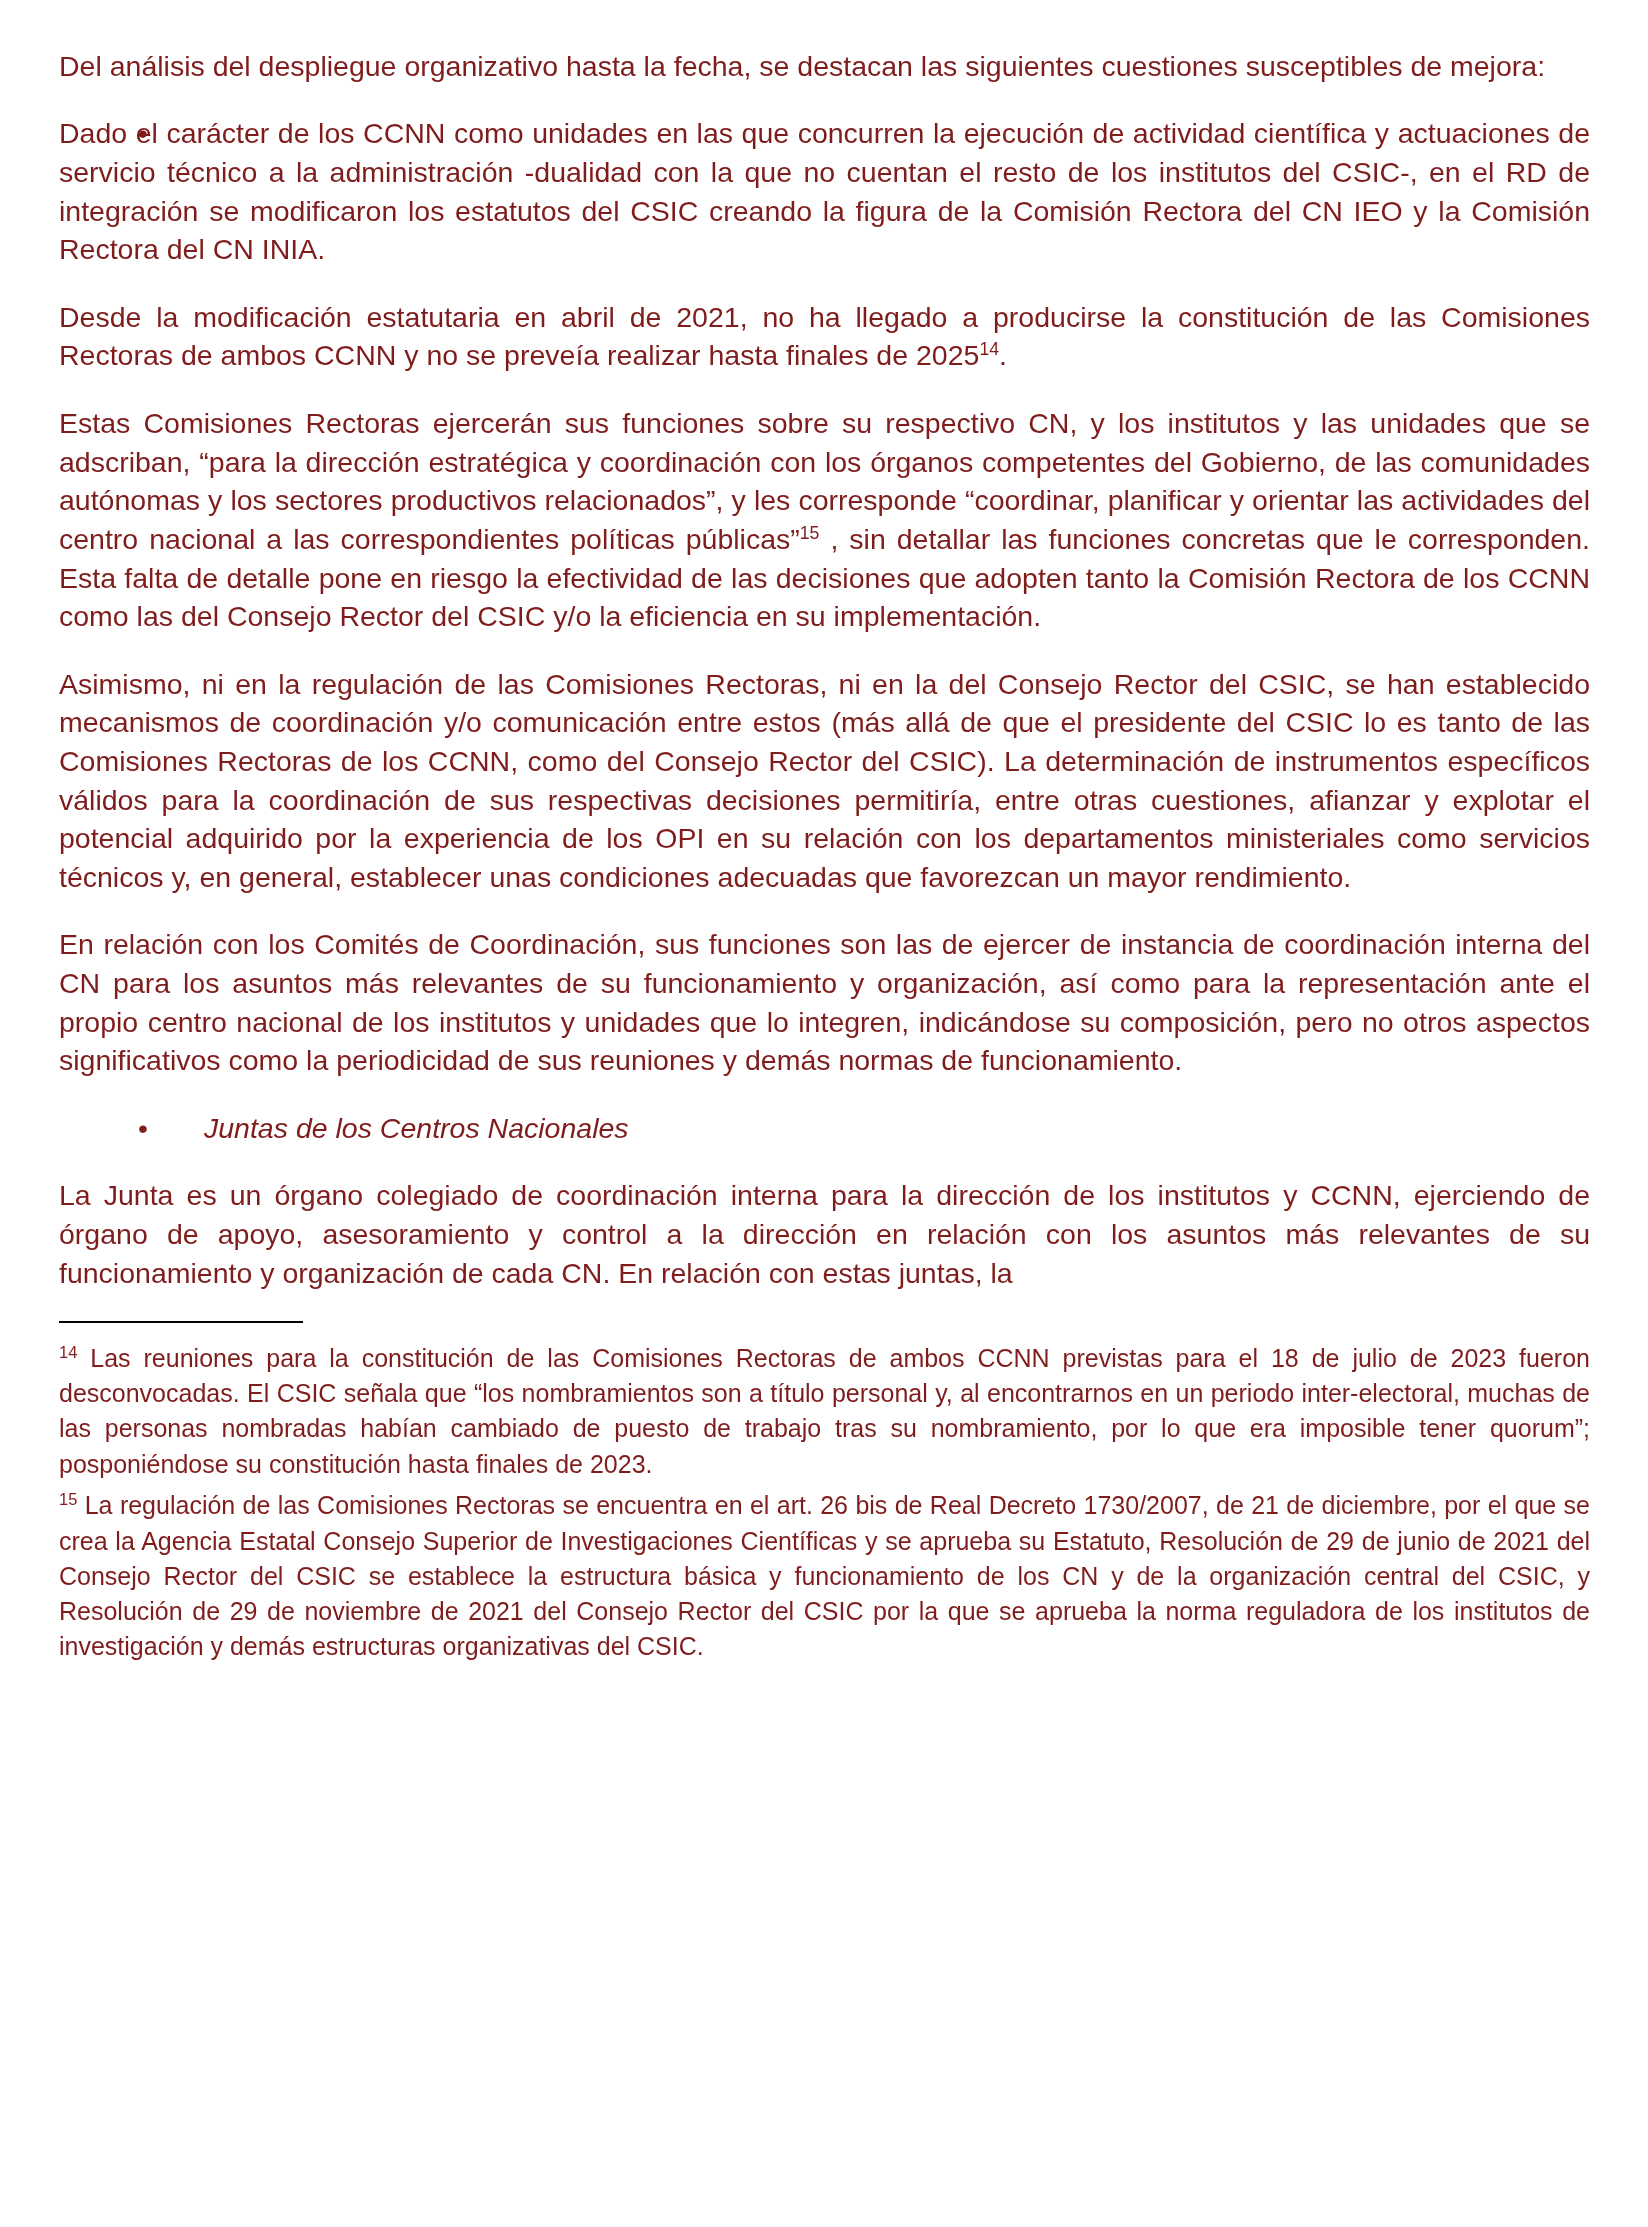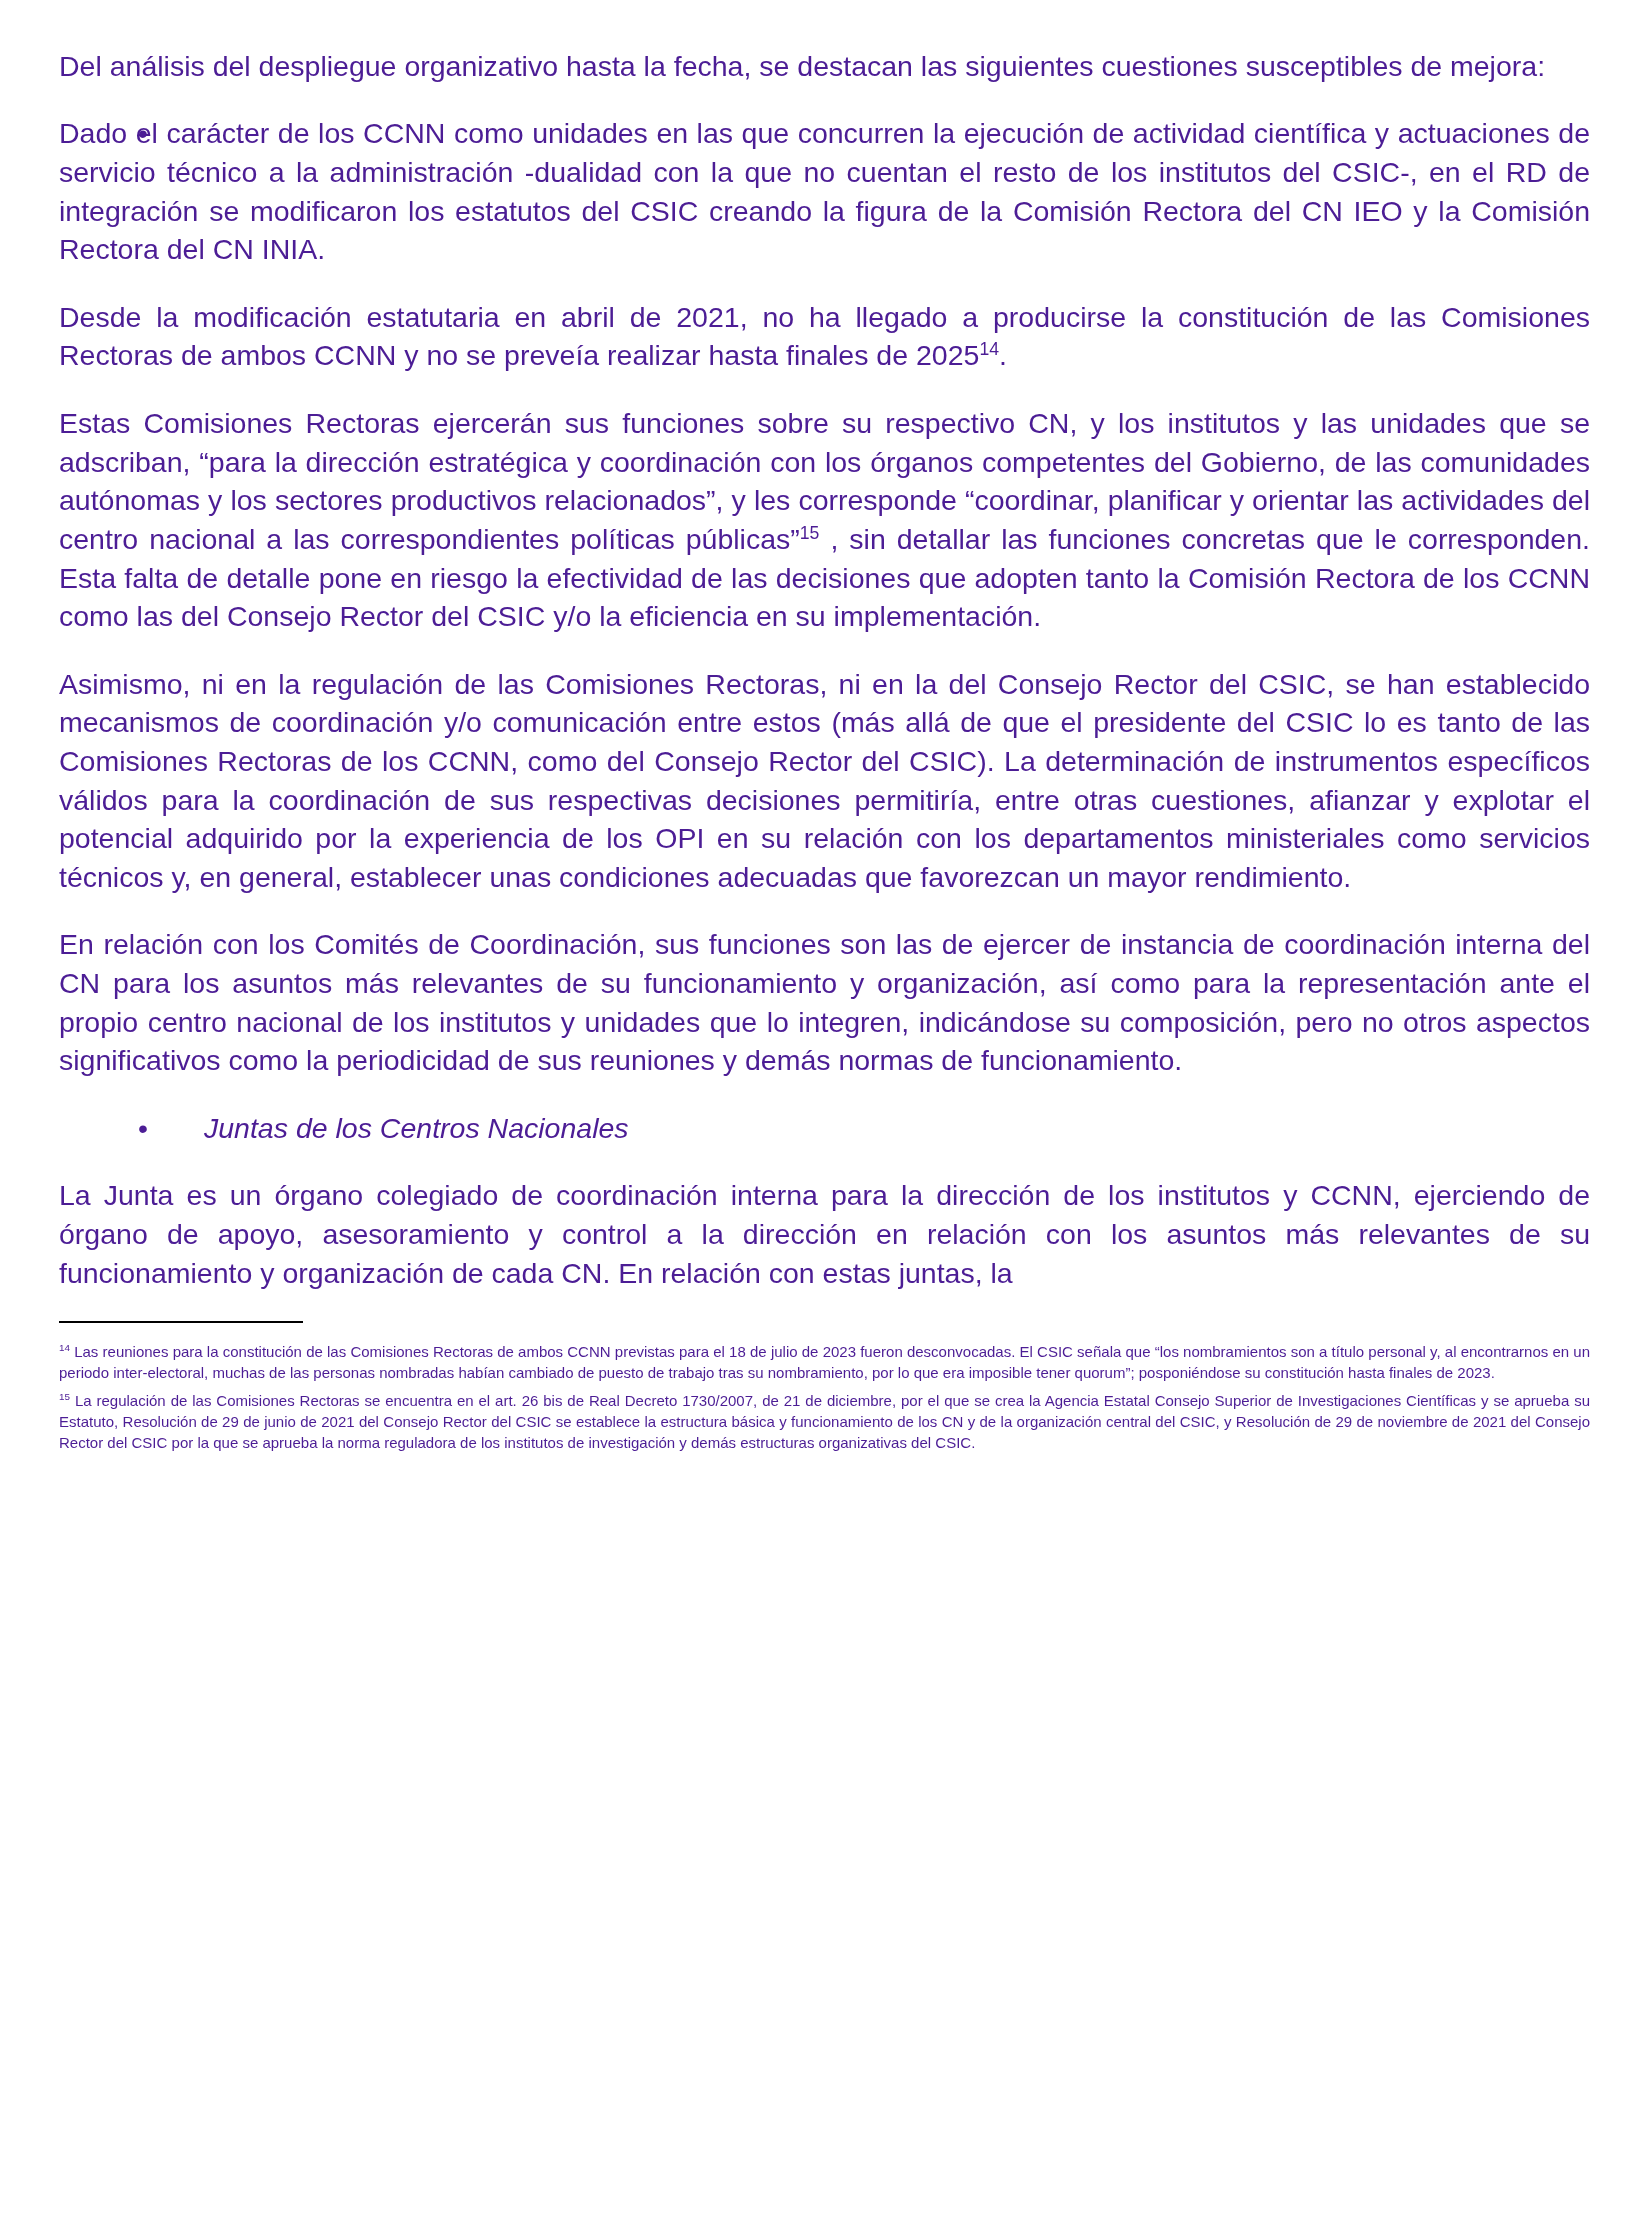--- a/index.html
+++ b/index.html
@@ -9,21 +9,21 @@
     background: #ffffff;
   }
   .page {
     position: relative;
     width: 1649px;
     min-height: 2227px;
     background: #ffffff;
     box-sizing: border-box;
     padding: 42px 59px 0 59px;
     font-family: "Liberation Sans", "DejaVu Sans", sans-serif;
-    color: #4c1d95;
+    color: #7f1d1d;
   }
   .body-text {
     font-size: 28.5px;
     line-height: 1.355;
     text-align: justify;
     text-justify: inter-word;
     margin: 0;
     hyphens: none;
     -webkit-hyphens: none;
   }
@@ -61,21 +61,21 @@
     margin-top: 17.7px;
     padding-top: 0;
   }
   .fn-rule {
     width: 244px;
     height: 0;
     border-top: 2.4px solid #000000;
     margin: 0 0 17.7px 0;
   }
   .footnote {
-    font-size: 15px;
+    font-size: 25px;
     line-height: 1.41;
     text-align: justify;
     text-justify: inter-word;
     margin: 0 0 6.4px 0;
   }
   .footnote sup {
     font-size: 0.66em;
   }
   .spacer-top { height: 4.8px; }
 </style>

